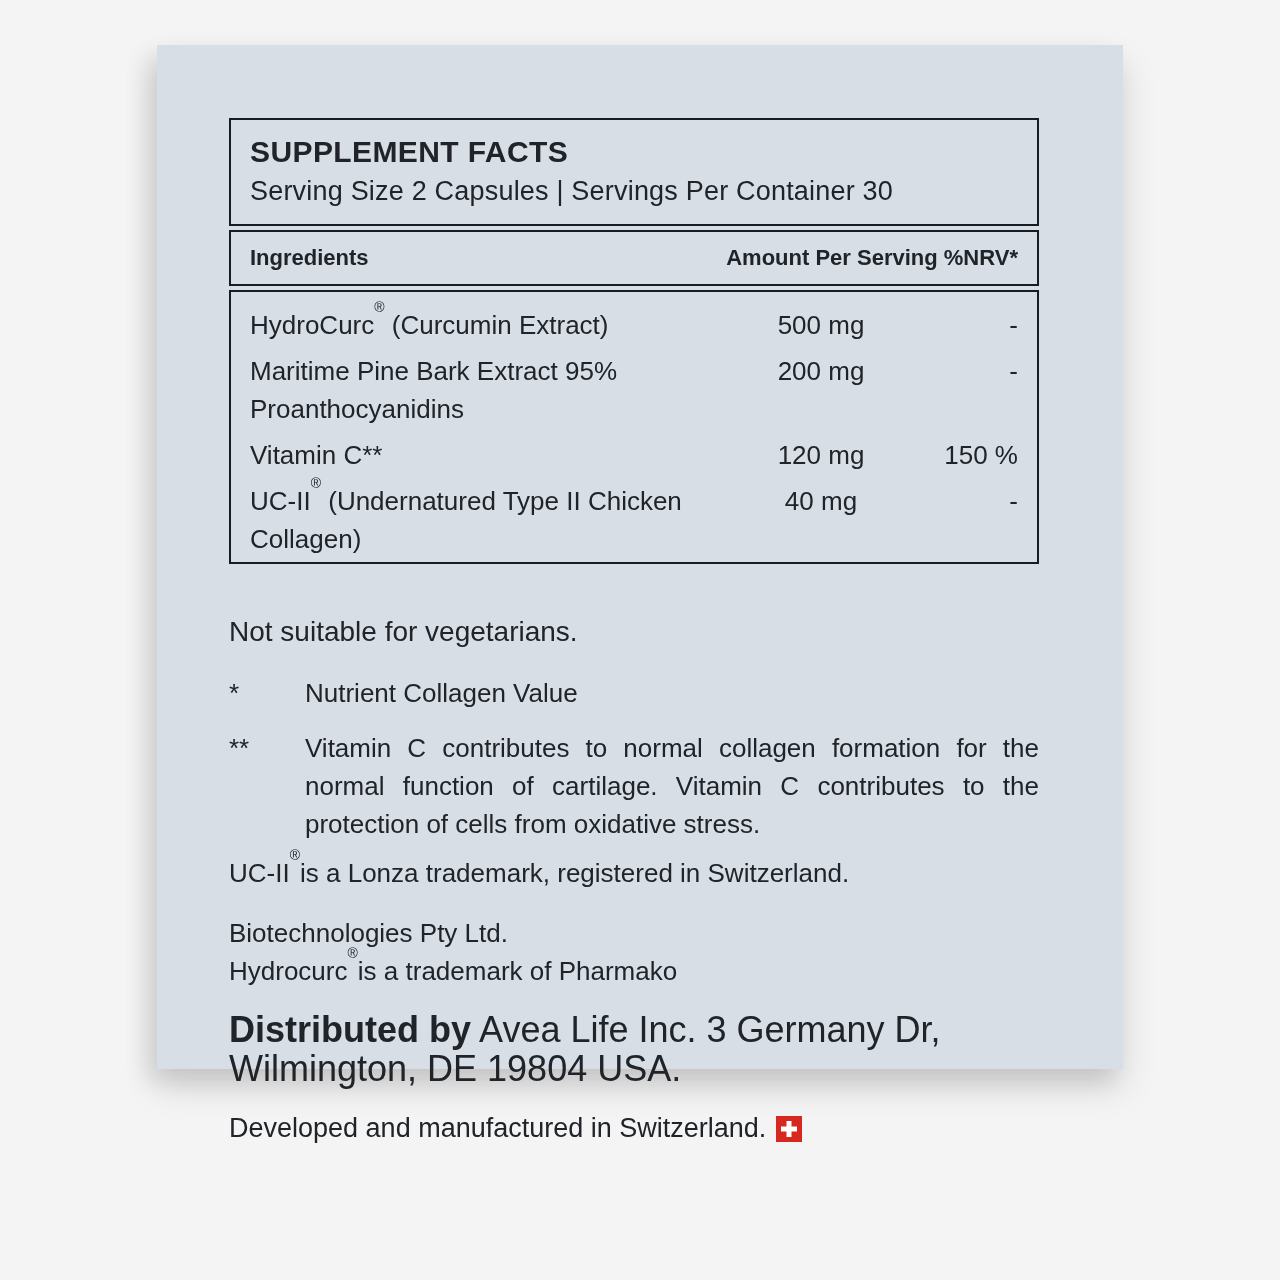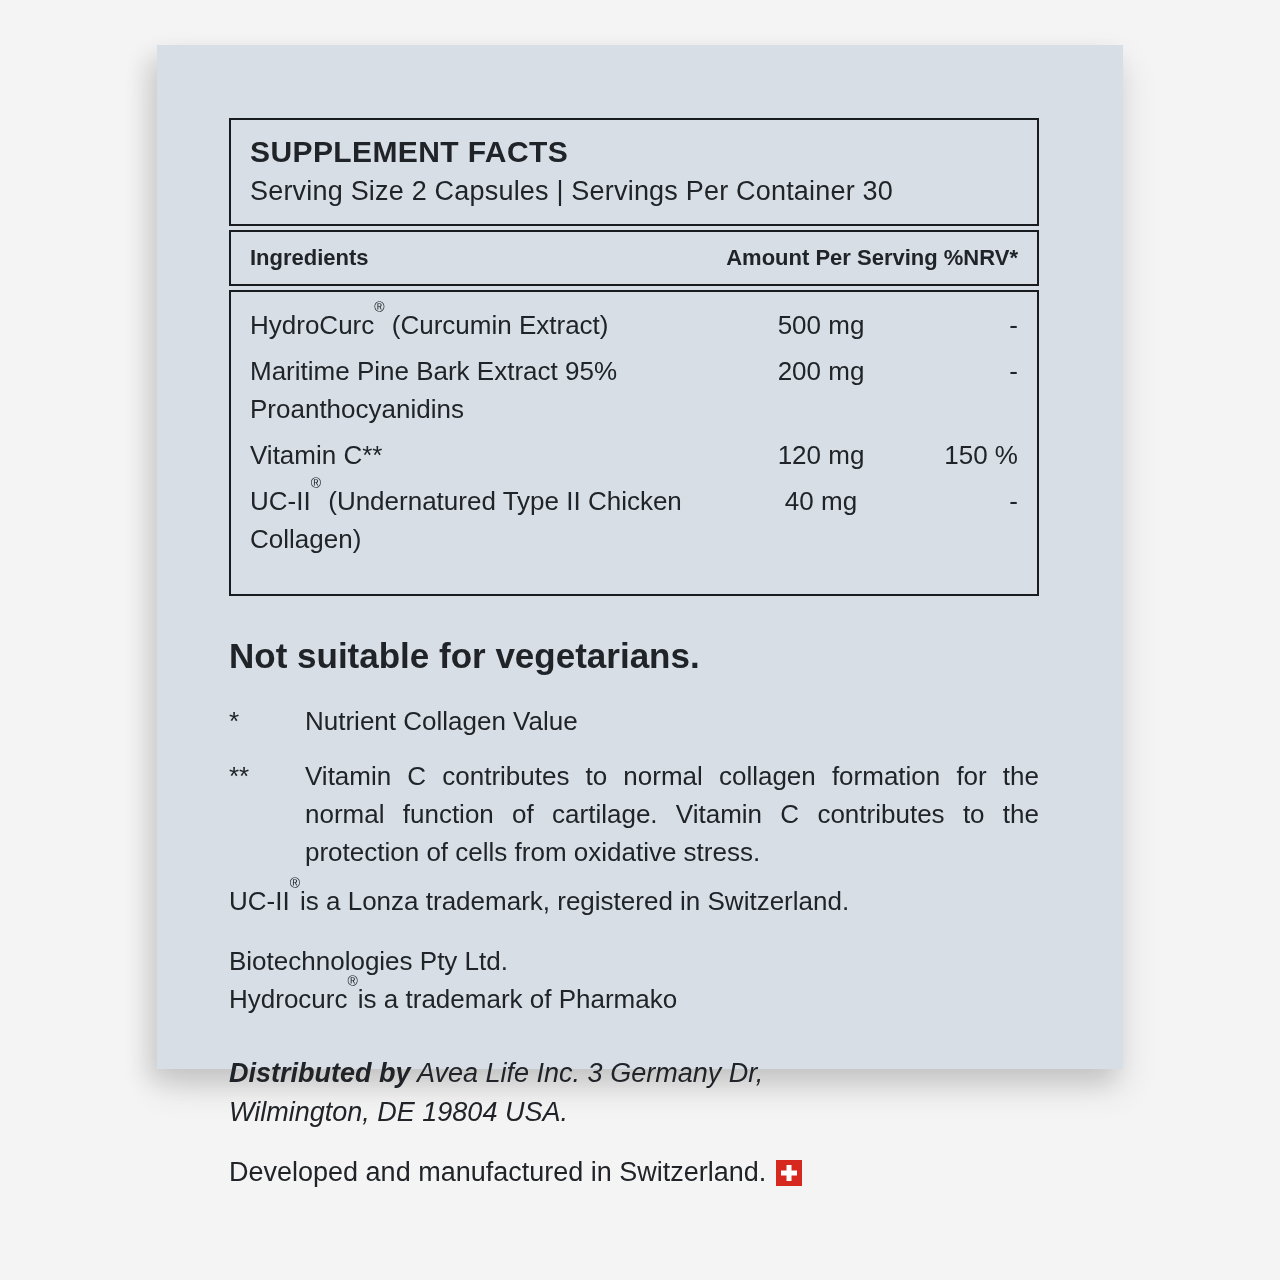--- a/index.html
+++ b/index.html
@@ -22,21 +22,21 @@
   
   .facts-box { border: 2px solid #181c20; }
   .facts-header-box { padding: 15px 19px 17px; margin-bottom: 4px; }
   .facts-title { font-size: 30px; font-weight: bold; letter-spacing: 0.4px; }
   .facts-serving { font-size: 27px; margin-top: 7px; letter-spacing: 0.2px; }
   .facts-cols-box {
     display: flex; justify-content: space-between; align-items: center;
     padding: 13px 19px; margin-bottom: 4px;
     font-size: 22px; font-weight: bold;
   }
-  .facts-rows-box { padding: 14px 19px 36px; }
+  .facts-rows-box { padding: 14px 19px 4px; }
   .facts-row {
     display: grid;
     grid-template-columns: 1fr 170px 106px;
     column-gap: 6px;
     align-items: start;
     font-size: 26px;
     line-height: 38px;
     margin-top: 8px;
   }
   .facts-row:first-child { margin-top: 0; }
@@ -45,35 +45,35 @@
 
   sup.reg {
     font-size: 14px;
     line-height: 0;
     position: relative;
     top: -12px;
     letter-spacing: 0;
   }
 
   
-  .veg-note { margin-top: 40px; font-size: 35px; font-weight: bold; }
+  .veg-note { margin-top: 52px; font-size: 28px; font-weight: normal; }
   .footnote {
     display: grid;
     grid-template-columns: 76px 1fr;
     font-size: 26px;
     line-height: 38px;
   }
   .footnote-1 { margin-top: 26px; }
   .footnote-2 { margin-top: 17px; }
   .footnote-2 .footnote-text { text-align: justify; }
   .trademark-line { font-size: 26px; line-height: 38px; }
   .ucii-line { margin-top: 11px; }
   .hydrocurc-line { margin-top: 22px; }
 
-  .distribution { margin-top: 36px; font-size: 27px; line-height: 39px; font-style: italic; }
+  .distribution { margin-top: 20px; font-size: 36px; line-height: 39px; }
   .distribution b { font-weight: bold; }
 
   .developed {
     margin-top: 25px;
     font-size: 27px;
     display: flex;
     align-items: center;
     gap: 10px;
   }
   .swiss-flag {

